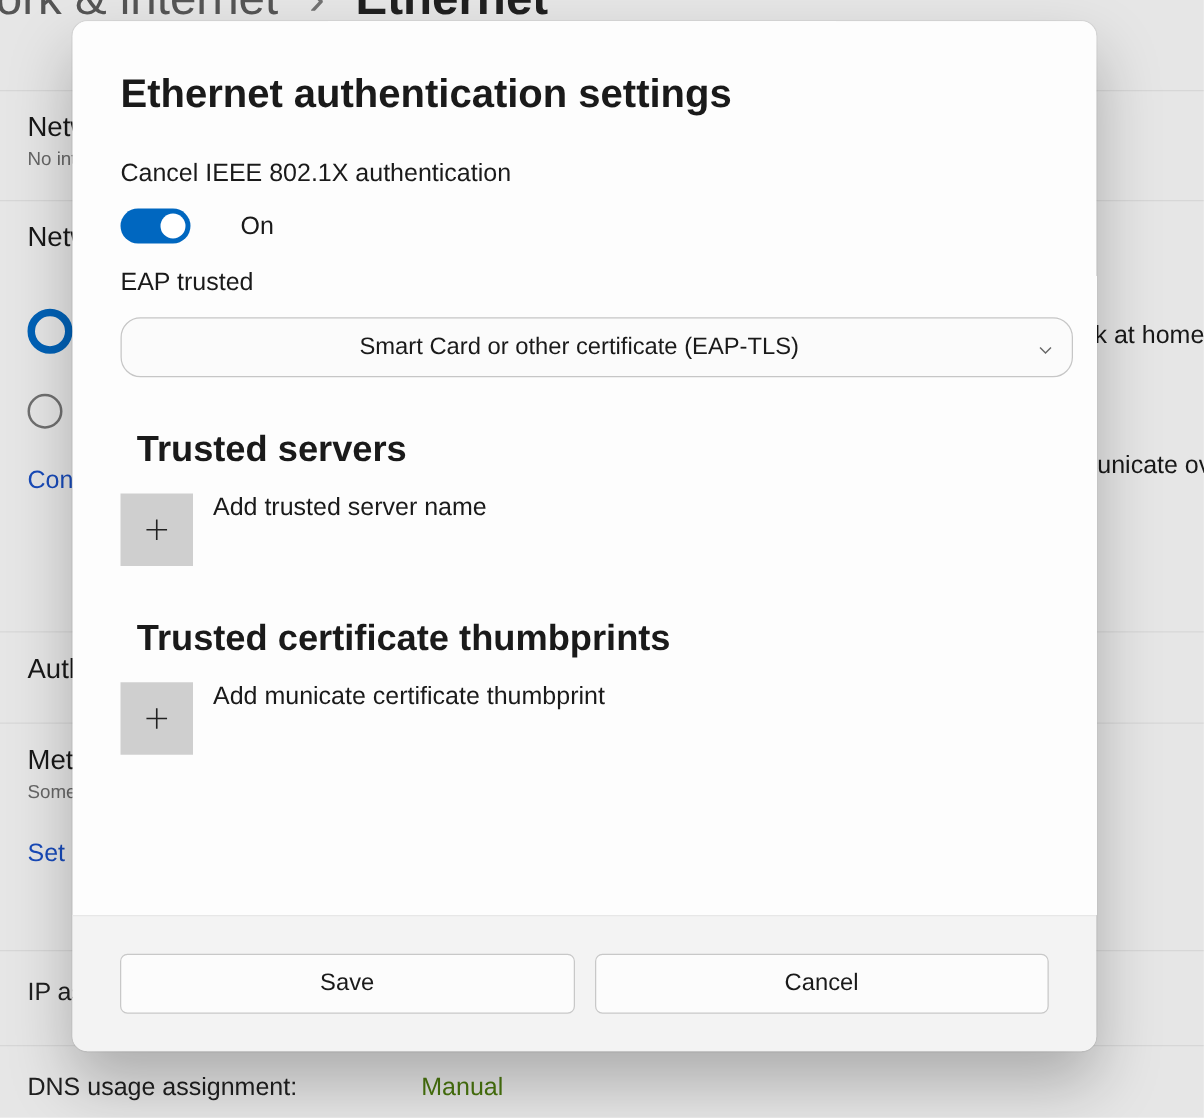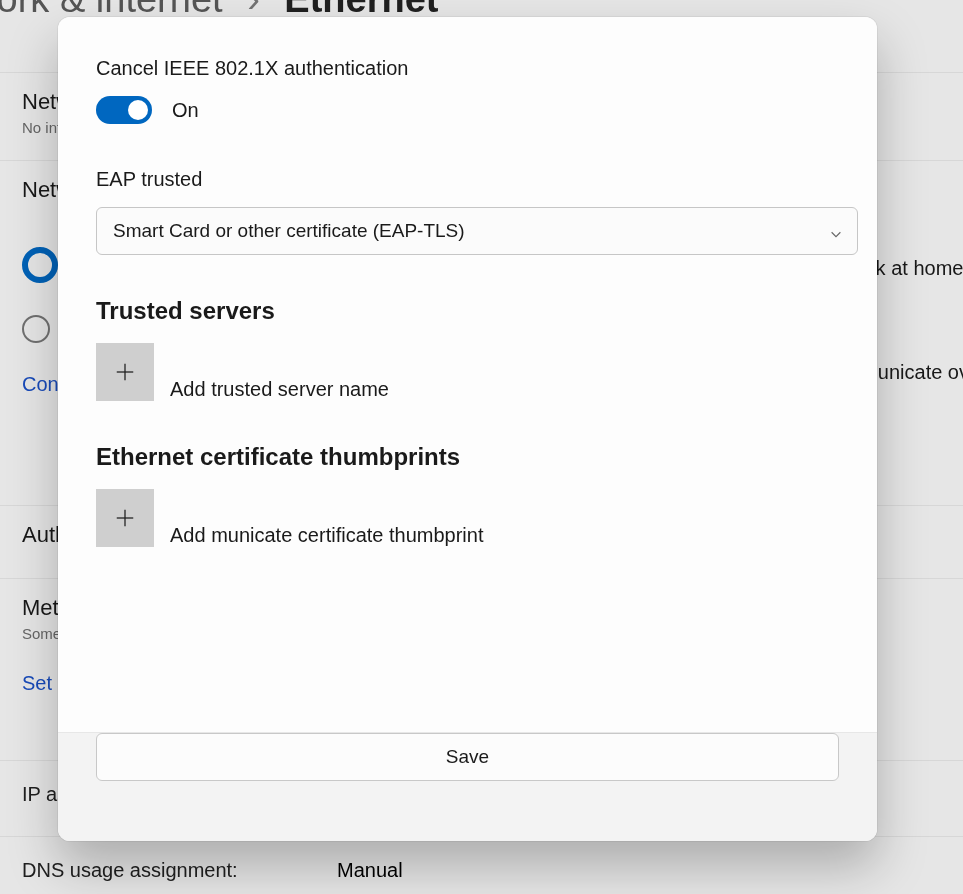--- a/index.html
+++ b/index.html
@@ -78,21 +78,21 @@
     white-space: nowrap;
   }
 
   .bg-kv {
     display: flex;
     padding: 22px;
     font-size: 20px;
     border-top: 1px solid #e3e3e3;
   }
   .bg-kv .k { width: 315px; color: #222; }
-  .bg-kv .v { color: #000000; }
+  .bg-kv .v { color: #4d7c0f; }
 
   .overlay {
     position: absolute;
     inset: 0;
     background: rgba(0,0,0,0.05);
   }
 
   
   .dialog {
     position: absolute;
@@ -116,29 +116,30 @@
   .dialog-title {
     font-size: 32px;
     font-weight: 600;
     margin: 0 0 34px 0;
   }
   .field-label {
     font-size: 20px;
     margin: 0 0 16px 0;
   }
   .section-label {
-    font-size: 24px;
+    font-size: 29px;
     font-weight: 600;
-    margin: 42px 0 18px 0;
+    margin: 42px 0 18px 13px;
   }
 
   .toggle-row {
     display: flex;
     align-items: center;
-    margin-bottom: 44px;
+    margin-bottom: 20px;
+    gap: 20px;
   }
   .toggle {
     width: 56px;
     height: 28px;
     border-radius: 14px;
     background: #0067c0;
     position: relative;
     margin-right: 20px;
     cursor: pointer;
   }
@@ -154,62 +155,63 @@
   .toggle-state {
     font-size: 20px;
   }
 
   .select {
     position: relative;
     width: 700px;
     max-width: 100%;
     height: 46px;
     border: 1px solid #c6c6c6;
-    border-radius: 6px;
+    border-radius: 16px;
     display: flex;
     align-items: center;
     padding: 0 44px 0 16px;
     font-size: 19px;
     background: #fbfbfb;
     cursor: pointer;
+    justify-content: center;
   }
   .select .chev-down {
     position: absolute;
     right: 14px;
     top: 50%;
     transform: translateY(-50%);
     width: 14px;
     height: 14px;
     color: #666;
   }
 
   .add-row {
     display: flex;
-    align-items: flex-end;
+    align-items: flex-start;
     margin-top: 6px;
   }
   .add-btn {
     width: 58px;
     height: 58px;
     background: #cfcfcf;
     display: flex;
     align-items: center;
     justify-content: center;
     margin-right: 16px;
     cursor: pointer;
   }
   .add-btn svg { width: 22px; height: 22px; color: #222; }
   .add-text { font-size: 20px; }
 
   .dialog-footer {
     background: #f3f3f3;
     border-top: 1px solid #e7e7e7;
     height: 108px;
     display: flex;
-    align-items: flex-start;
+    align-items: center;
     justify-content: center;
     gap: 16px;
     padding: 0 38px;
   }
   .btn {
     flex: 1;
     height: 46px;
     border-radius: 6px;
     border: 1px solid #c8c8c8;
     background: #fcfcfc;
@@ -275,20 +277,21 @@
     <div class="v">Manual</div>
   </div>
 
 </div>
 
 <div class="overlay"></div>
 
 <div class="dialog">
   <div class="dialog-body">
 
+    <h1 class="dialog-title">Ethernet authentication settings</h1>
 
     <div class="field-label">Cancel IEEE 802.1X authentication</div>
     <div class="toggle-row">
       <div class="toggle">
         <div class="knob"></div>
       </div>
       <div class="toggle-state">On</div>
     </div>
 
     <div class="field-label">EAP trusted</div>
@@ -305,29 +308,30 @@
     <div class="add-row">
       <div class="add-btn">
         <svg viewBox="0 0 24 24" fill="none" stroke="currentColor" stroke-width="1.4">
           <line x1="12" y1="3" x2="12" y2="21"></line>
           <line x1="3" y1="12" x2="21" y2="12"></line>
         </svg>
       </div>
       <div class="add-text">Add trusted server name</div>
     </div>
 
-    <div class="section-label">Ethernet certificate thumbprints</div>
+    <div class="section-label">Trusted certificate thumbprints</div>
     <div class="add-row">
       <div class="add-btn">
         <svg viewBox="0 0 24 24" fill="none" stroke="currentColor" stroke-width="1.4">
           <line x1="12" y1="3" x2="12" y2="21"></line>
           <line x1="3" y1="12" x2="21" y2="12"></line>
         </svg>
       </div>
       <div class="add-text">Add municate certificate thumbprint</div>
     </div>
 
   </div>
 
   <div class="dialog-footer">
     <div class="btn">Save</div>
+    <div class="btn">Cancel</div>
   </div>
 </div>
 
 </body></html>

